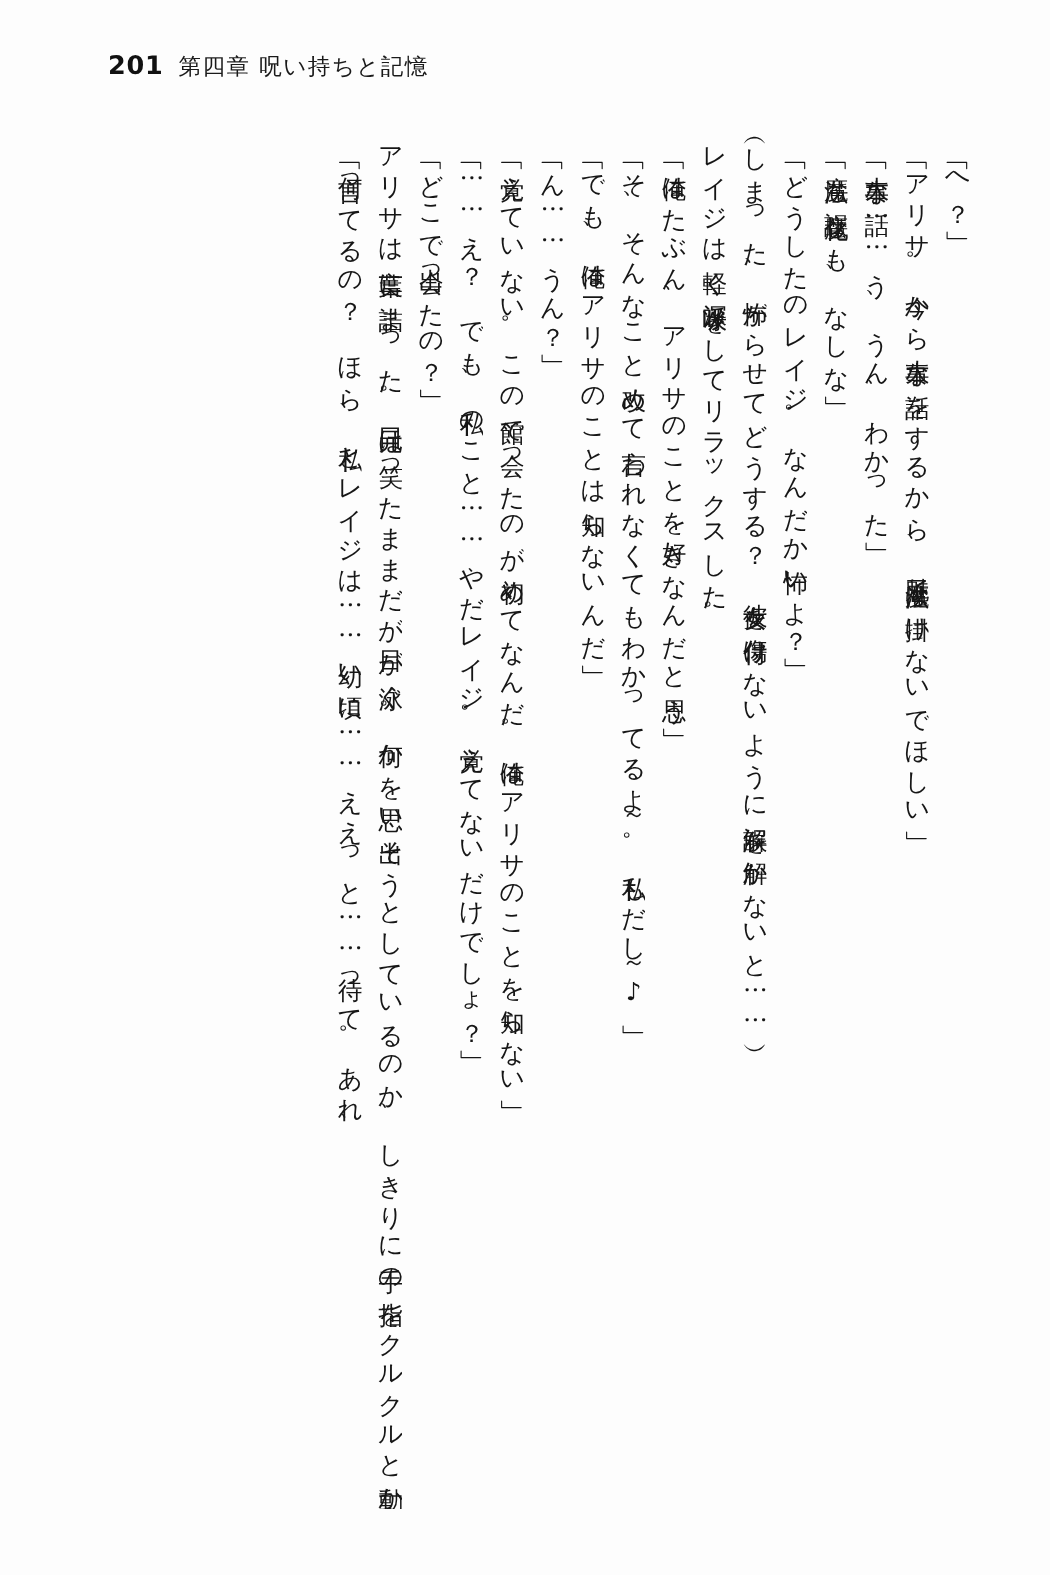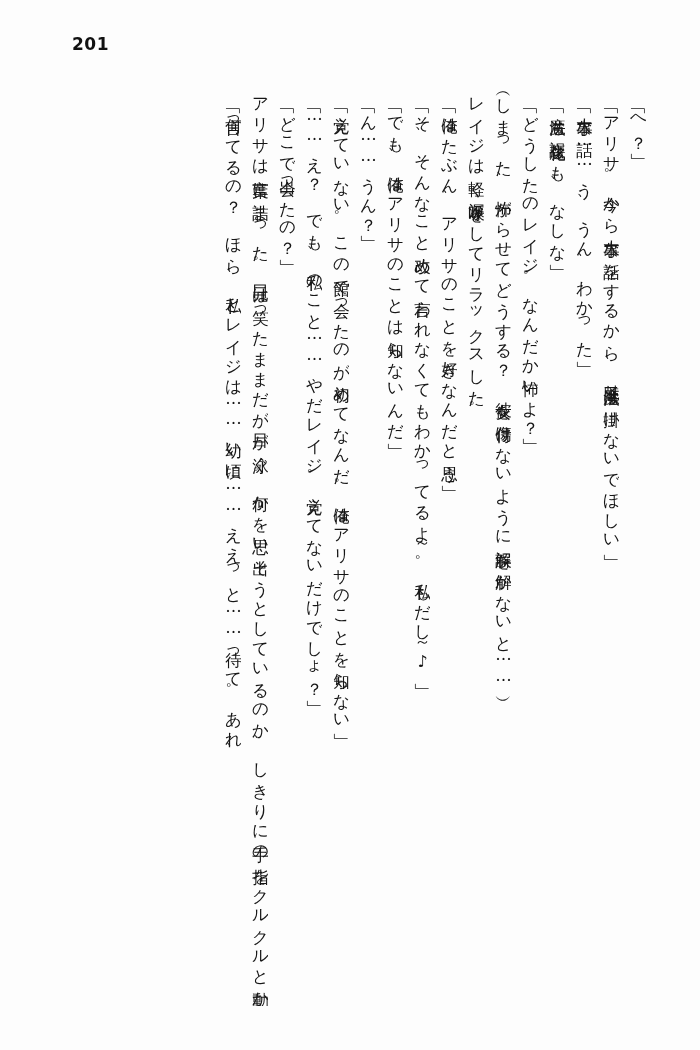--- a/index.html
+++ b/index.html
@@ -70,20 +70,21 @@
   }
   .vline.indent1 { padding-top: 17px; }
 </style>
 </head>
 <body>
 
 <div class="page">
 
   <div class="header">
     <div class="page-number">201</div>
+    <div class="chapter-title">第四章 呪い持ちと記憶</div>
   </div>
 
   <div class="body-area">
       <div class="vline indent1">「へ？」</div>
       <div class="vline indent1">「アリサ。今から大事な話をするから、魅了魔法は掛けないでほしい」</div>
       <div class="vline indent1">「大事な話……う、うん、わかった」</div>
       <div class="vline indent1">「魔法も誤魔化しも、なしな」</div>
       <div class="vline indent1">「どうしたのレイジ。なんだか怖いよ？」</div>
       <div class="vline">（しまった、怖がらせてどうする？　彼女を傷付けないように誤解を解かないと……）</div>
       <div class="vline">レイジは軽く深呼吸をしてリラックスした。</div>

